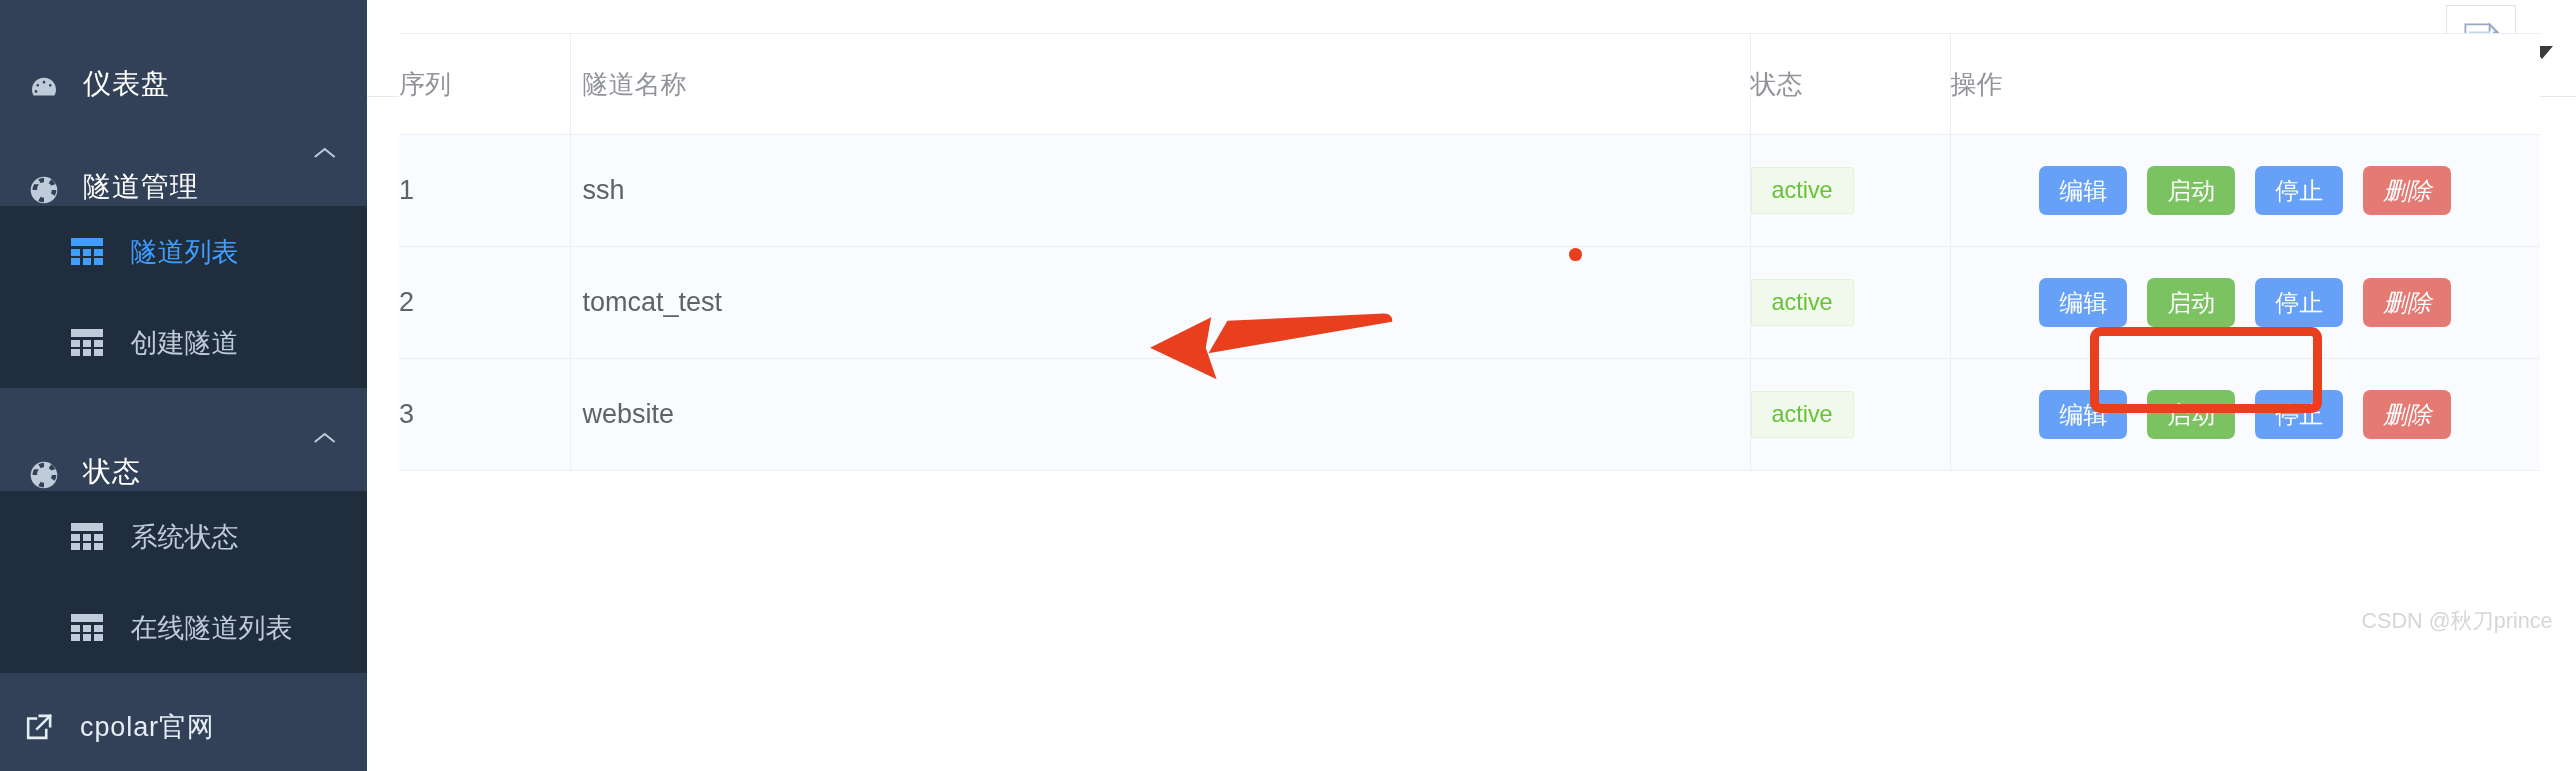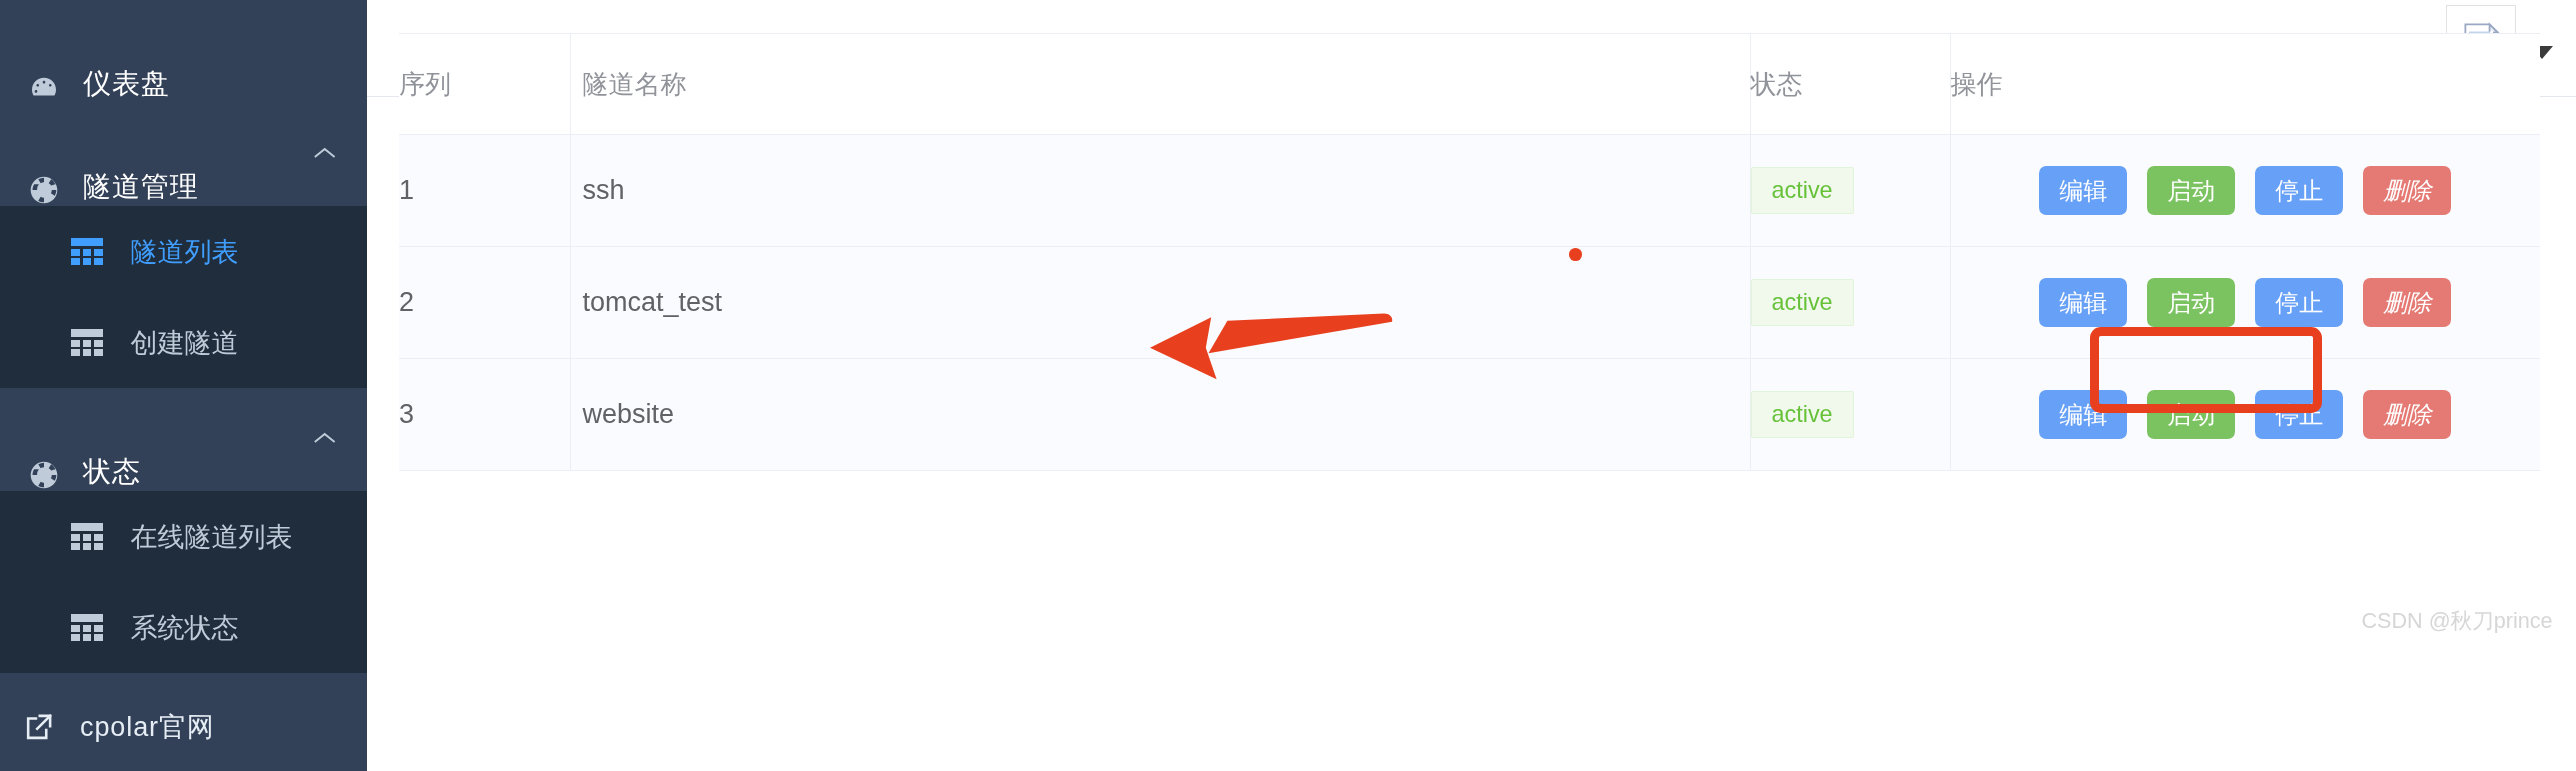--- a/index.html
+++ b/index.html
@@ -396,35 +396,35 @@
           <span class="grid-icon">
               <i class="top"></i>
               <i></i>
               <i></i>
               <i></i>
               <i></i>
               <i></i>
               <i></i>
             </span>
         </span>
-        <span class="submenu-label">在线隧道列表</span>
+        <span class="submenu-label">系统状态</span>
       </div>
       <div class="submenu-item">
         <span class="submenu-icon">
           <span class="grid-icon">
               <i class="top"></i>
               <i></i>
               <i></i>
               <i></i>
               <i></i>
               <i></i>
               <i></i>
             </span>
         </span>
-        <span class="submenu-label">系统状态</span>
+        <span class="submenu-label">在线隧道列表</span>
       </div>
     </div>
 
     <div class="sidebar-footer">
       <span class="nav-icon">
         <svg width="31" height="31" viewBox="0 0 24 24" fill="none" stroke="#e6edf5" stroke-width="2" stroke-linecap="square">
           <path d="M13 3h8v8"></path>
           <path d="M21 3 L11 13"></path>
           <path d="M18 14v6H4V5h6"></path>
         </svg>

